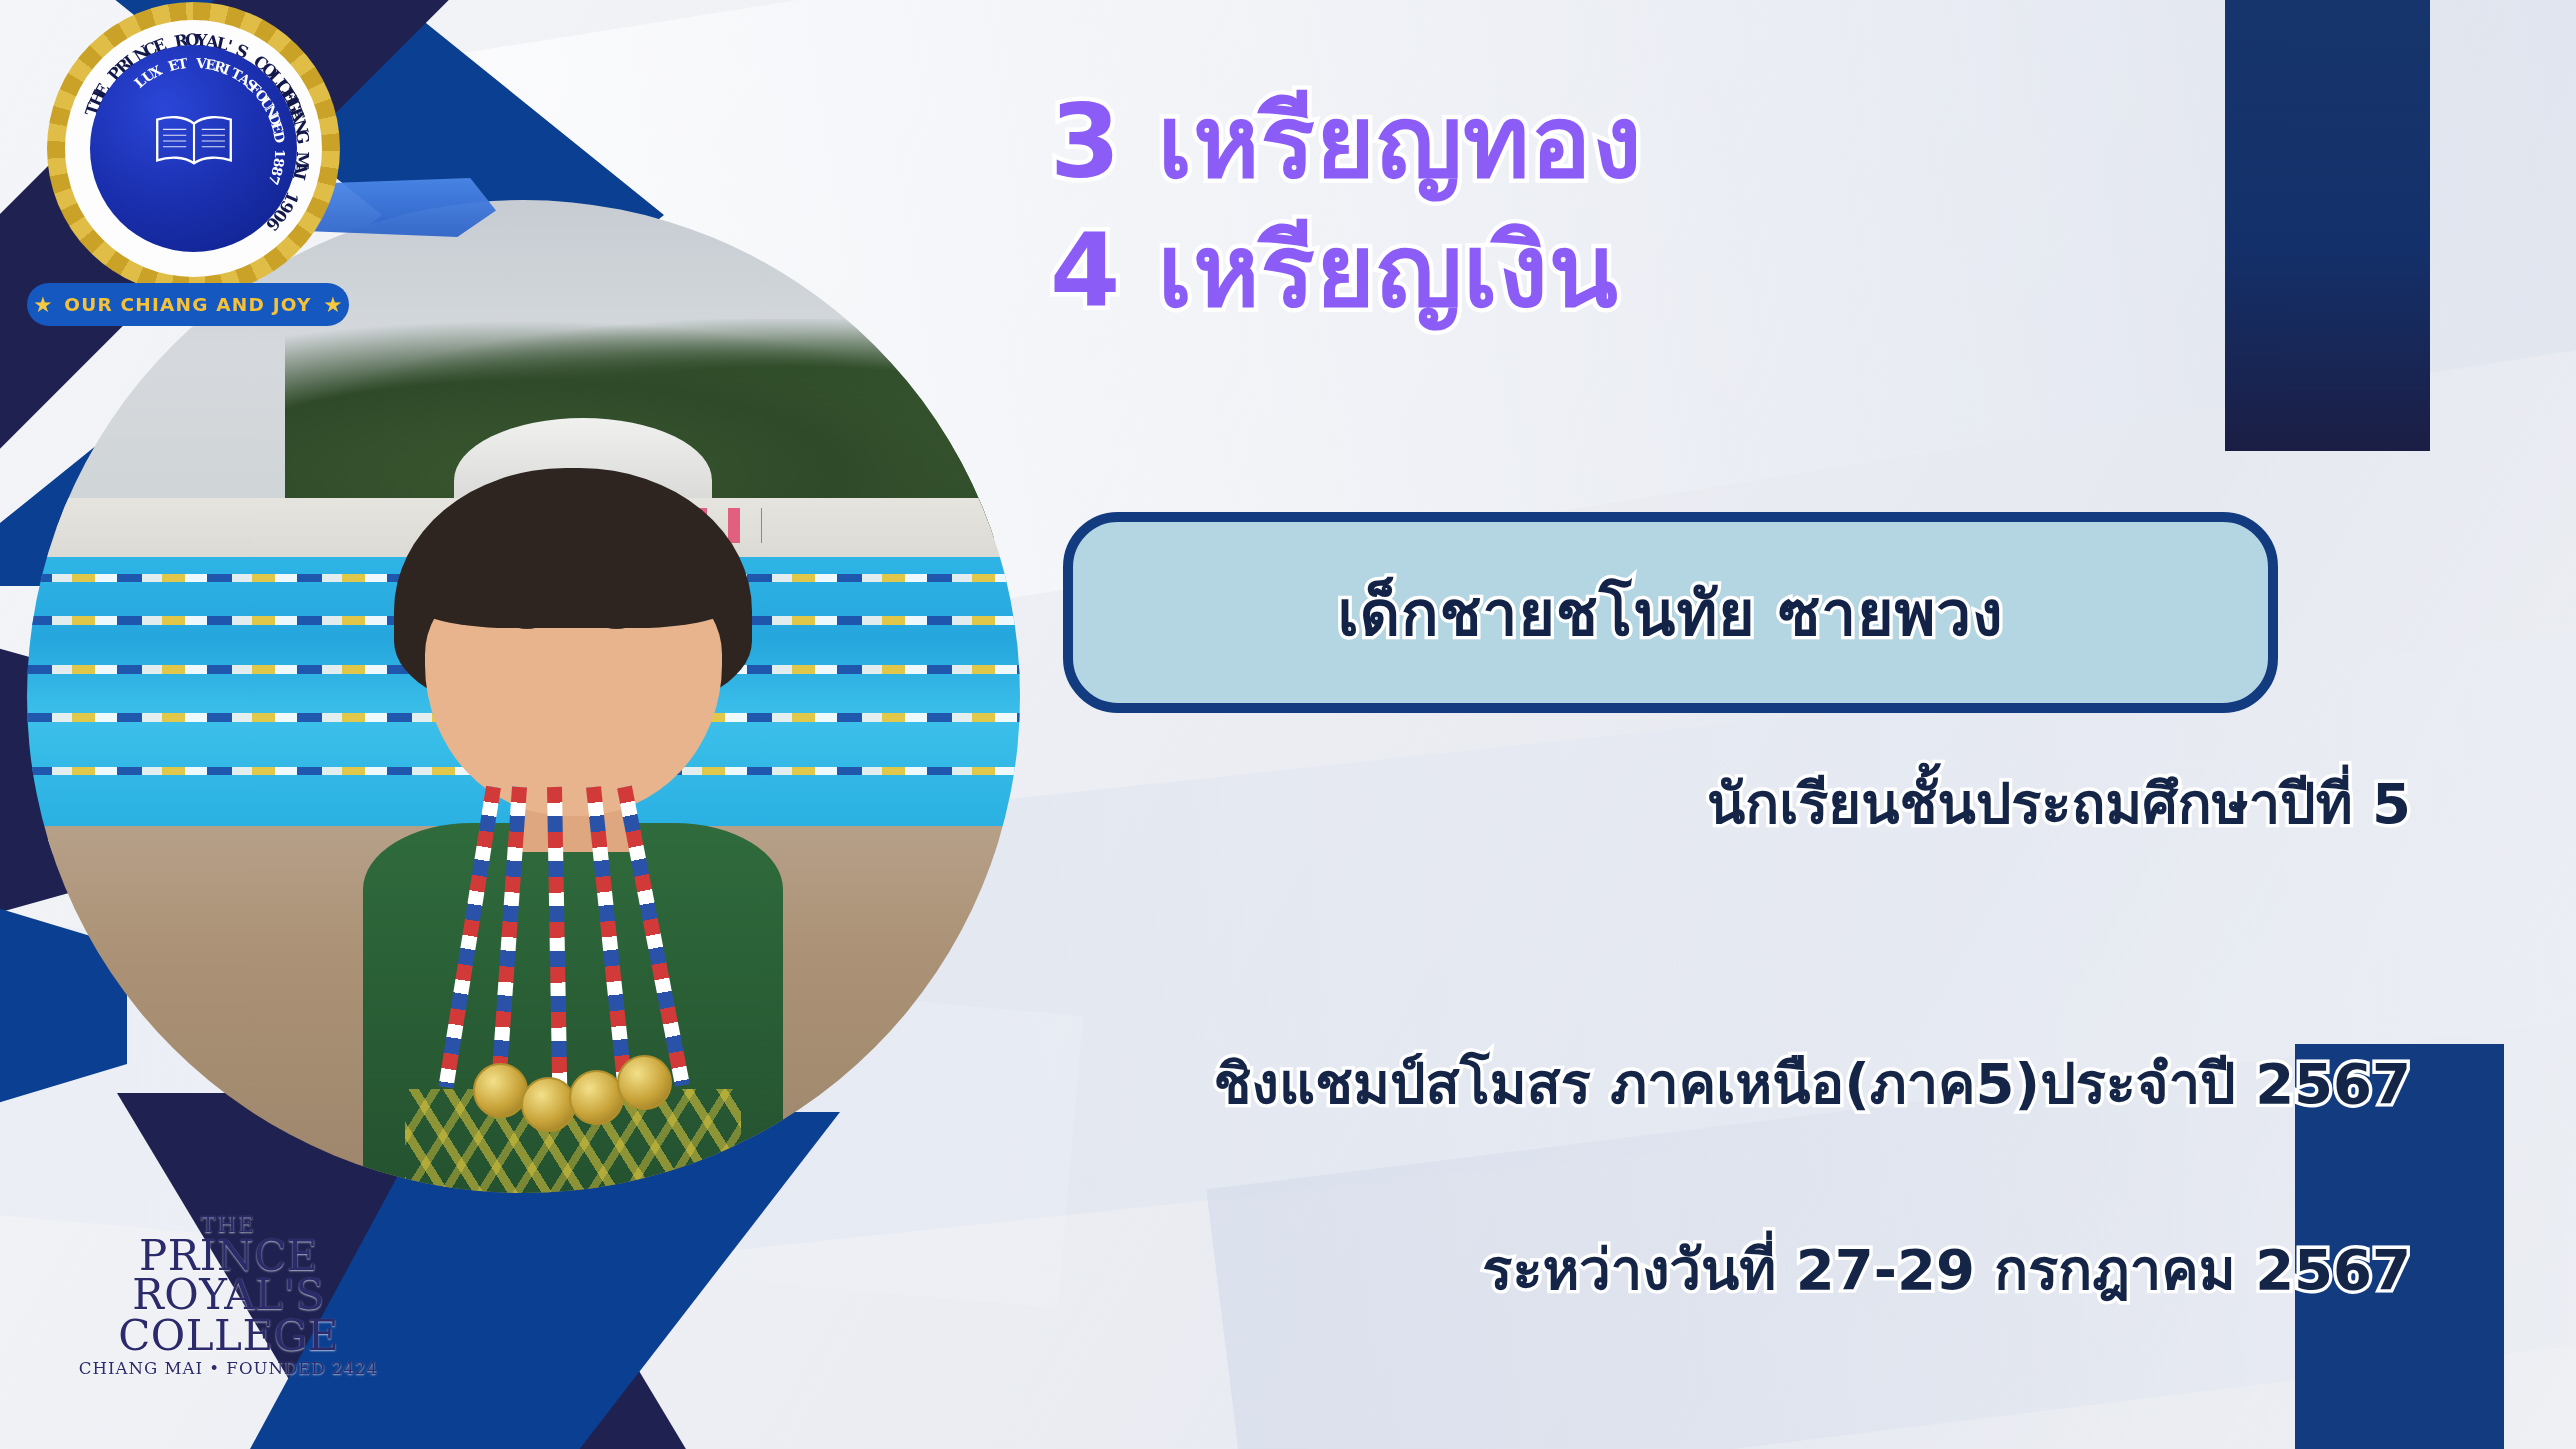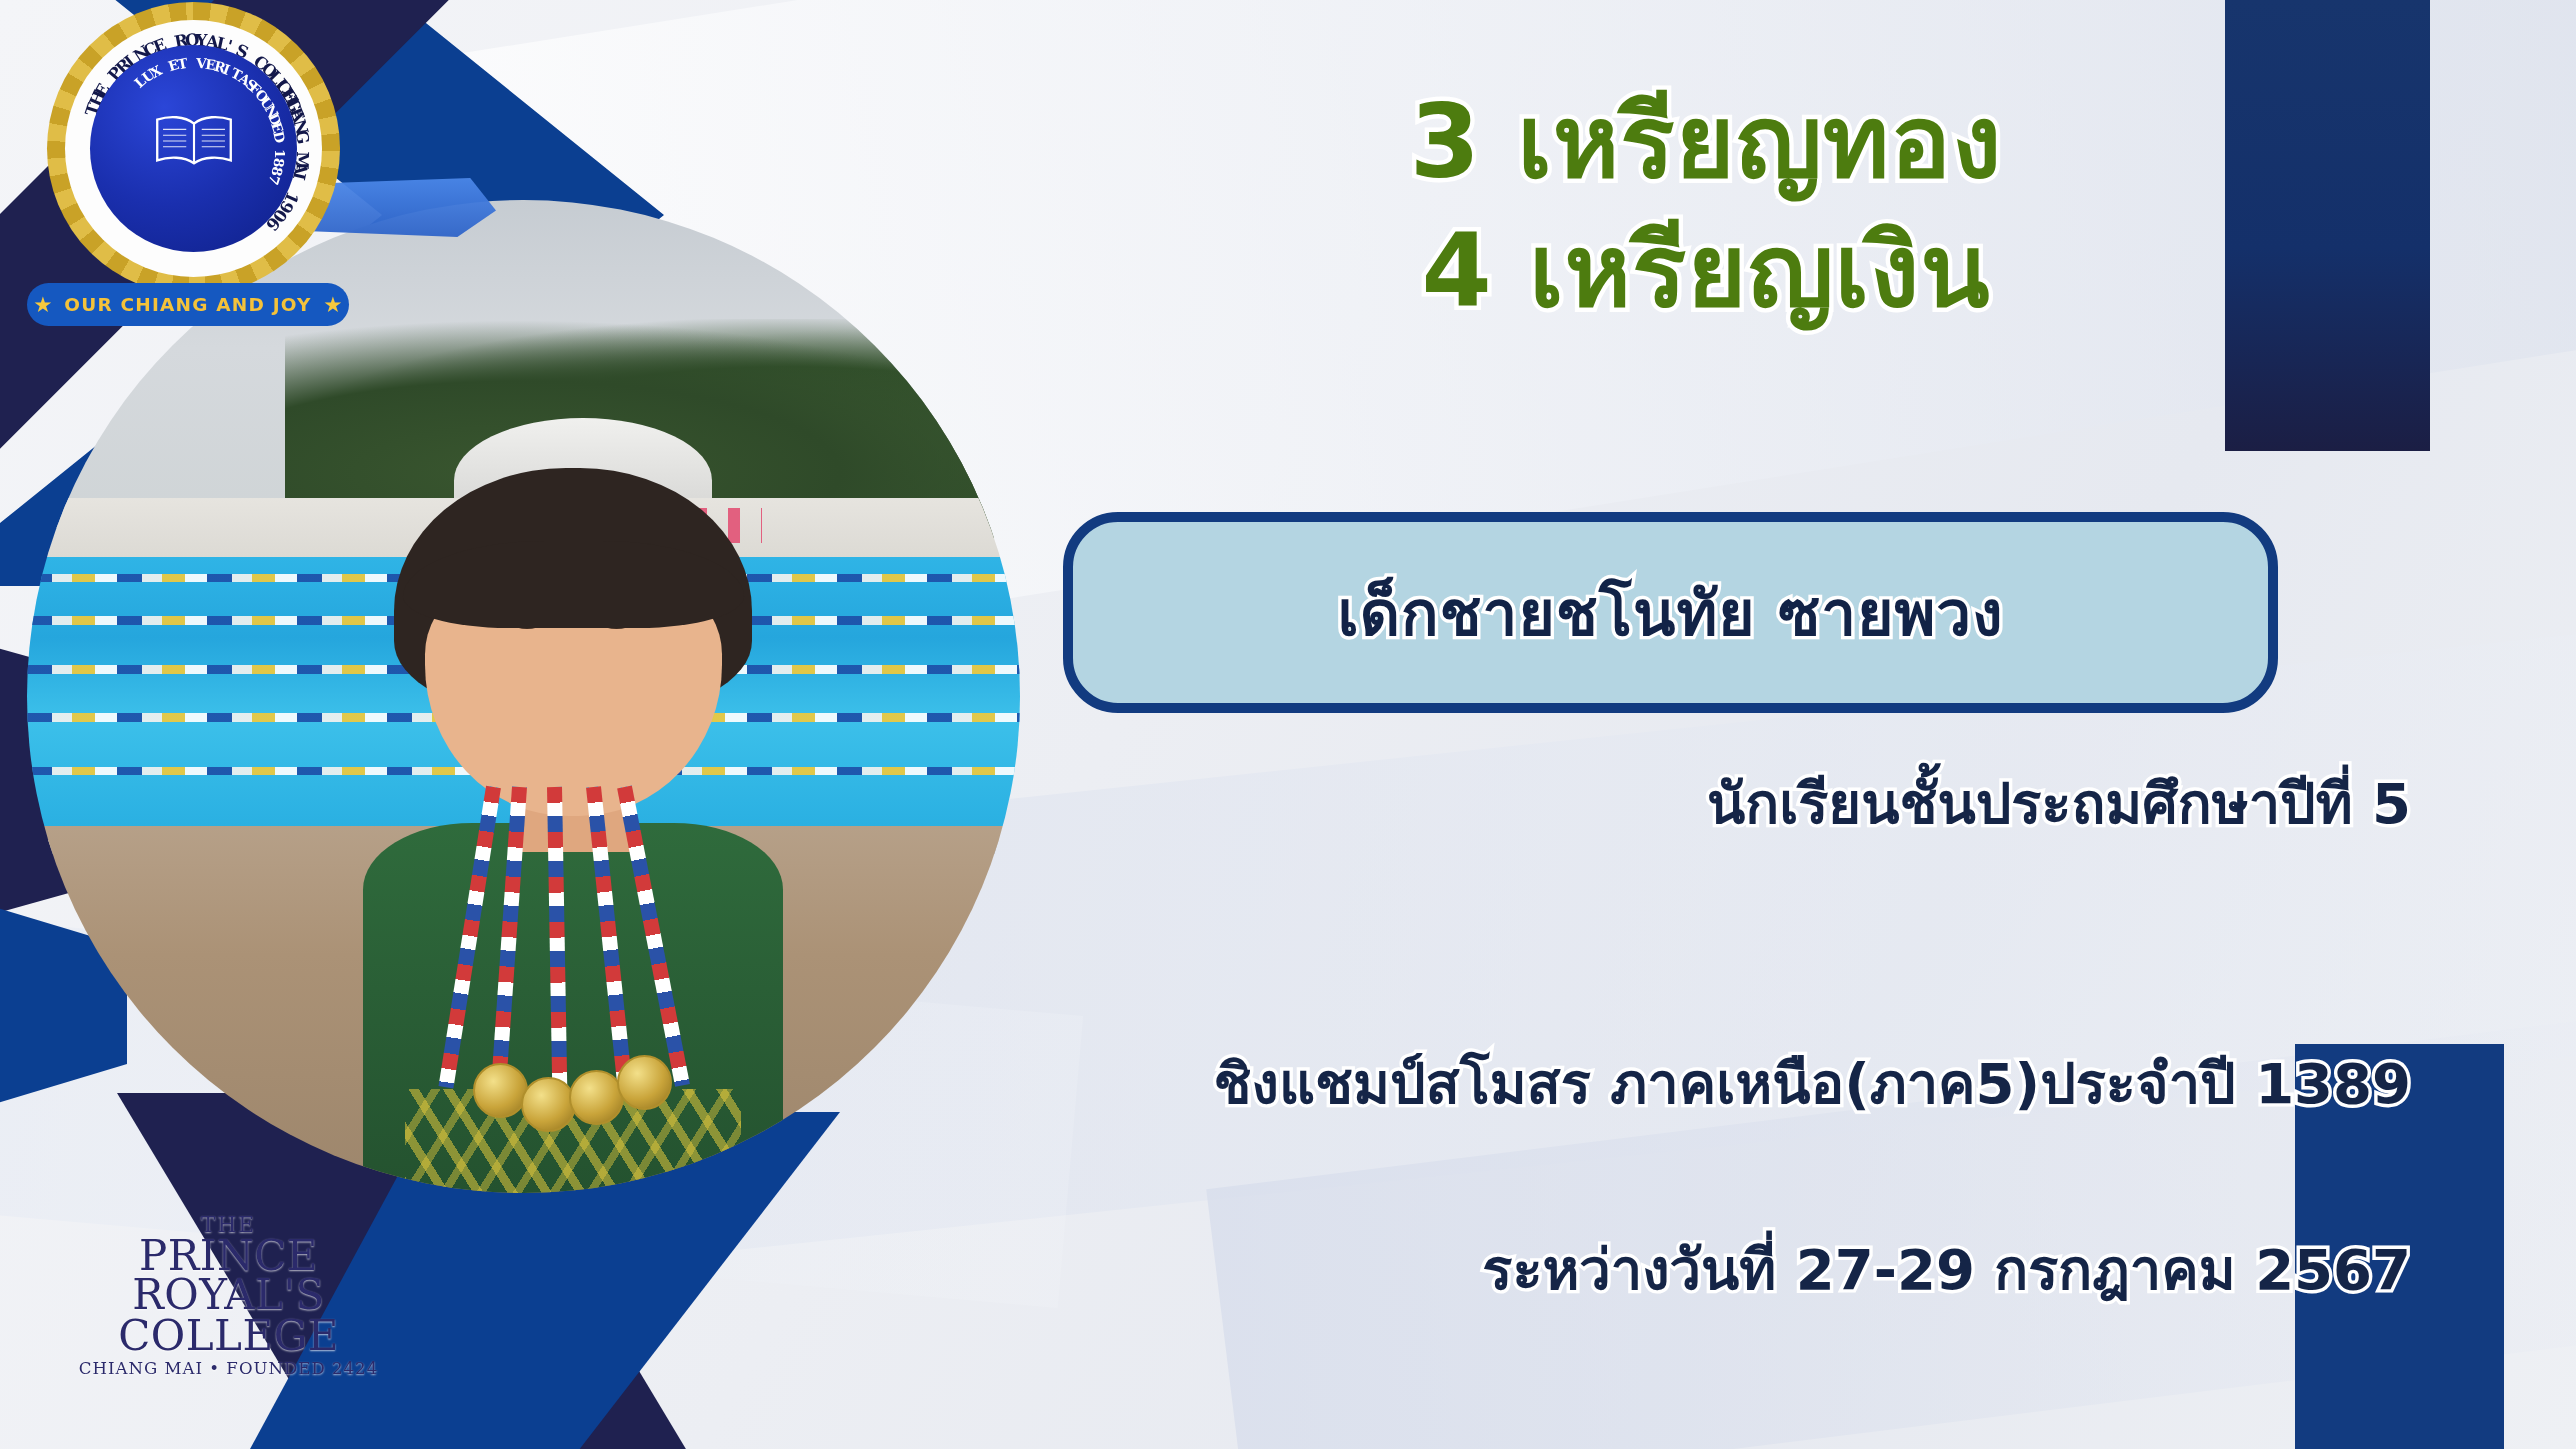--- a/index.html
+++ b/index.html
@@ -144,22 +144,22 @@
   .wordmark{position:absolute;left:43px;top:1214px;width:371px;
     text-align:center;color:#2b2a6b;
     font-family:"DejaVu Serif","Liberation Serif",serif;
     text-shadow:0 1px 2px rgba(255,255,255,.7);}
   .wm-the{font-size:21.5px;letter-spacing:2px;line-height:1;}
   .wm-main{font-size:42px;line-height:.95;letter-spacing:0.5px;}
   .wm-coll{font-size:42px;line-height:1;letter-spacing:0.5px;}
   .wm-sub{font-size:16.6px;letter-spacing:1px;margin-top:2px;}
 
   
-  .headline{position:absolute;left:1111px;width:1190px;text-align:center;
-    font-size:101px;font-weight:800;color:#4d7c0f;line-height:1.12;
+  .headline{position:absolute;left:1050px;width:1190px;text-align:left;
+    font-size:101px;font-weight:800;color:#8b5cf6;line-height:1.12;
     -webkit-text-stroke:8.8px #ffffff;paint-order:stroke fill;
     letter-spacing:1px;}
   .headline.l1{top:86px;}
   .headline.l2{top:215px;}
 
   .namebox{position:absolute;left:1063px;top:512px;width:1195px;height:181px;
     border:10.7px solid #123b80;border-radius:55px;background:#b4d5e2;
     display:flex;align-items:center;justify-content:center;}
   .namebox .nm{font-size:62px;font-weight:800;color:#122347;
     -webkit-text-stroke:6.8px #ffffff;paint-order:stroke fill;letter-spacing:1px;}
@@ -332,17 +332,17 @@
   </div>
 
   <div class="headline l1">3 เหรียญทอง</div>
   <div class="headline l2">4 เหรียญเงิน</div>
 
   <div class="namebox">
     <span class="nm">เด็กชายชโนทัย  ซายพวง</span>
   </div>
 
   <div class="info grade">นักเรียนชั้นประถมศึกษาปีที่  5</div>
-  <div class="info ev2">ชิงแชมป์สโมสร ภาคเหนือ(ภาค5)ประจำปี 1389</div>
+  <div class="info ev2">ชิงแชมป์สโมสร ภาคเหนือ(ภาค5)ประจำปี 2567</div>
   <div class="info date">ระหว่างวันที่  27-29 กรกฎาคม  2567</div>
 
 </div>
 
 
 </body></html>

